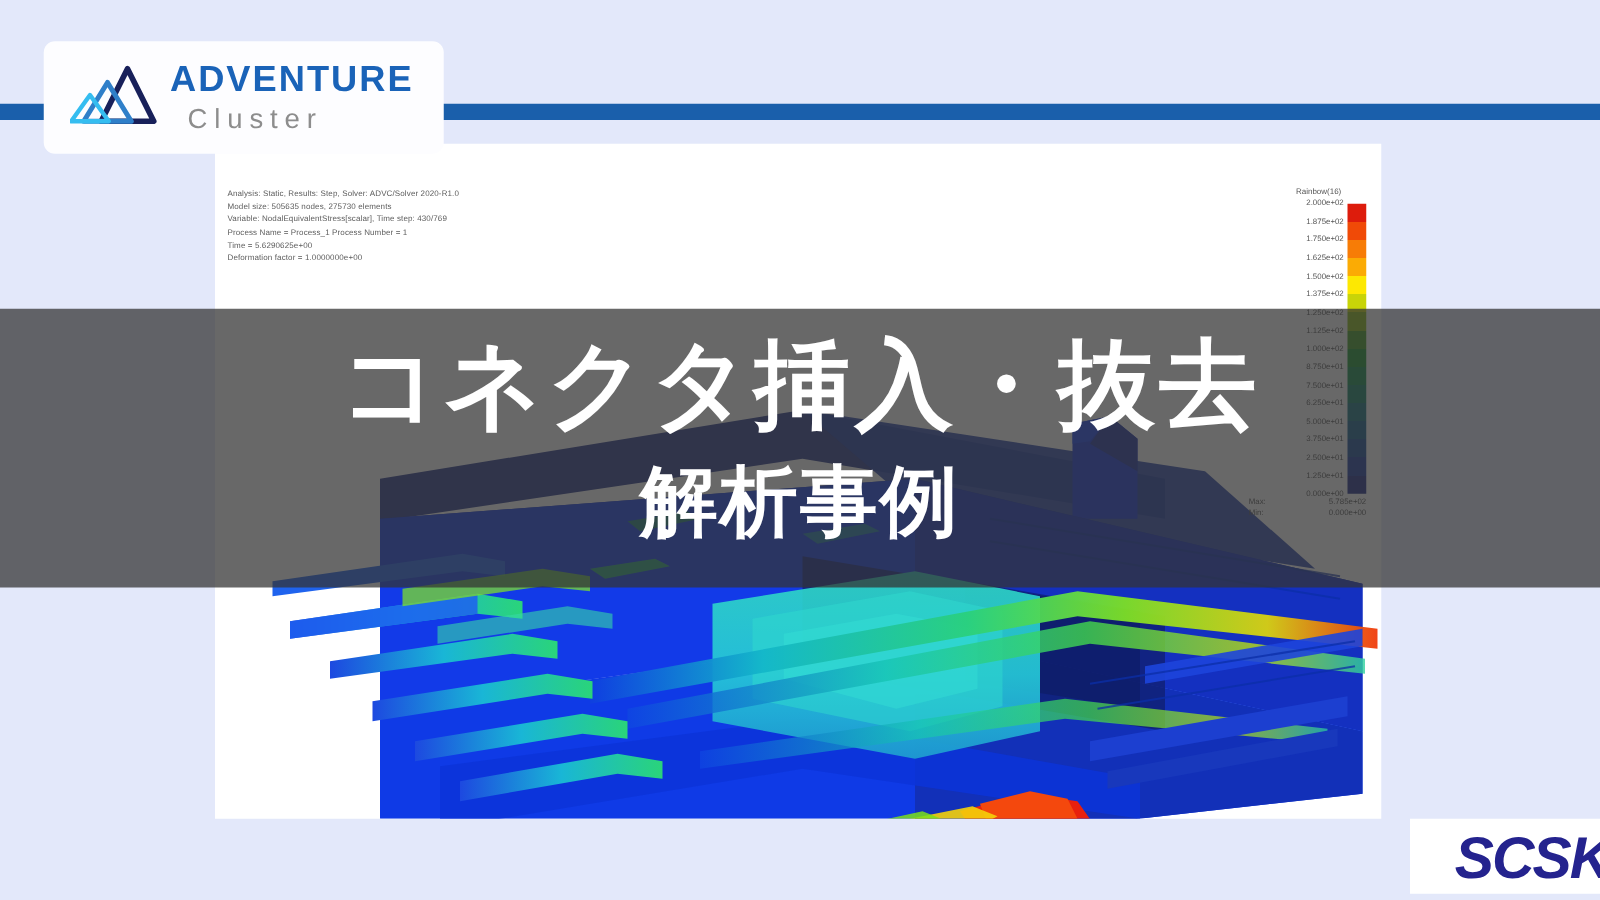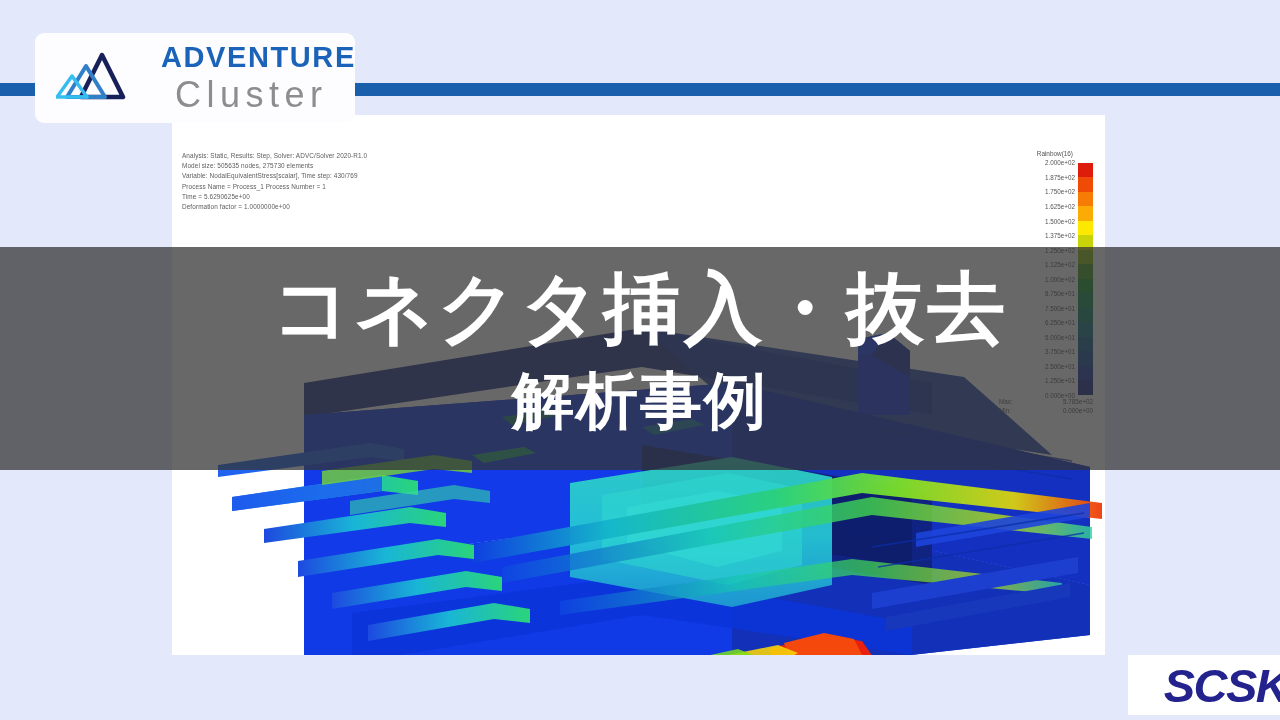--- a/index.html
+++ b/index.html
@@ -16,32 +16,31 @@
     background:#1a5fab;
   }
 
   
   #logo-card{
     position:absolute;left:35px;top:33px;width:320px;height:90px;
     background:#fdfdff;border-radius:9px;
     display:flex;align-items:center;
     box-shadow:0 0 0 0 rgba(0,0,0,0);
     z-index:5;
-    gap:25px;
   }
   #logo-mark{
     width:72px;height:52px;margin-left:21px;margin-right:8px;flex:0 0 auto;
   }
   #logo-text{display:flex;flex-direction:column;line-height:1;}
   #logo-title{
     font-size:29px;font-weight:bold;letter-spacing:1.6px;
     color:#1a63b8;
   }
   #logo-sub{
-    font-size:36px;font-weight:normal;letter-spacing:5.5px;
+    font-size:22px;font-weight:normal;letter-spacing:5.5px;
     color:#8d8d8d;margin-top:5px;margin-left:14px;
   }
 
   
   #sim-panel{
     position:absolute;left:172px;top:115px;width:933px;height:540px;
     background:#ffffff;overflow:hidden;
   }
 
   

